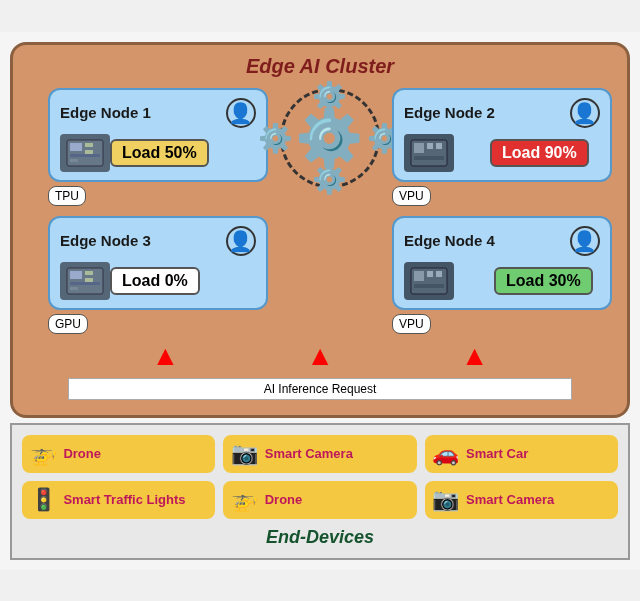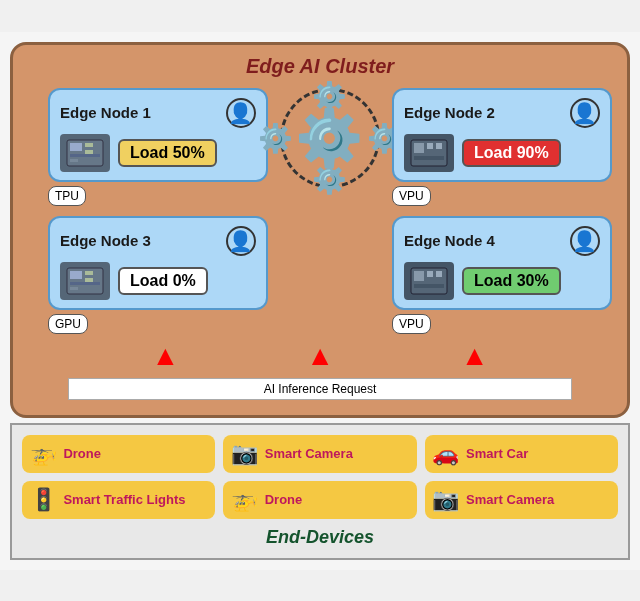--- a/index.html
+++ b/index.html
@@ -57,21 +57,20 @@
       width: 30px;
       height: 30px;
       display: flex;
       align-items: center;
       justify-content: center;
       background: #add8f7;
     }
     .node-body {
       display: flex;
       align-items: center;
-      gap: 8px;
     }
     .hardware-icon {
       width: 50px;
       height: 38px;
       background: #888;
       border-radius: 4px;
       display: flex;
       align-items: center;
       justify-content: center;
       font-size: 10px;
@@ -79,23 +78,23 @@
       flex-shrink: 0;
     }
     .load-badge {
       padding: 3px 10px;
       border-radius: 6px;
       font-weight: bold;
       font-size: 16px;
       border: 2px solid #555;
     }
     .load-yellow { background: #f0d060; }
-    .load-red { background: #e03030; color: white; }
+    .load-red { background: #e03030; color: white; margin-left: 36px; }
     .load-white { background: white; }
-    .load-green { background: #70cc70; }
+    .load-green { background: #70cc70; margin-left: 40px; }
     .hw-label {
       border: 1px solid #555;
       background: white;
       padding: 2px 6px;
       font-size: 12px;
       border-radius: 8px;
       margin-top: 4px;
       display: inline-block;
     }
     .gear-center {

